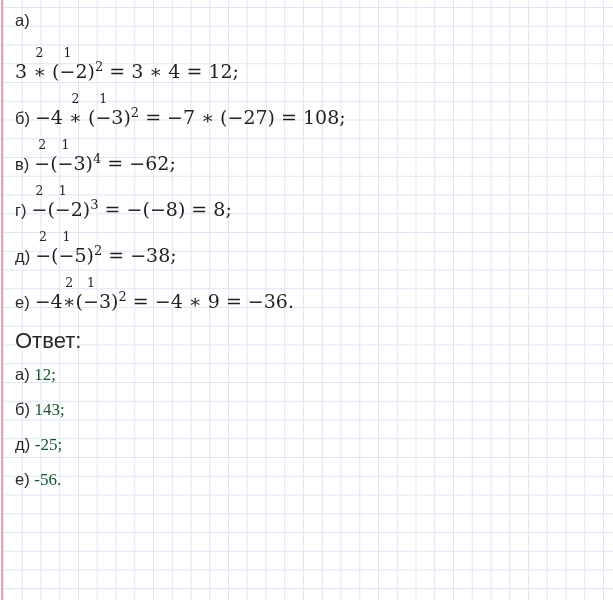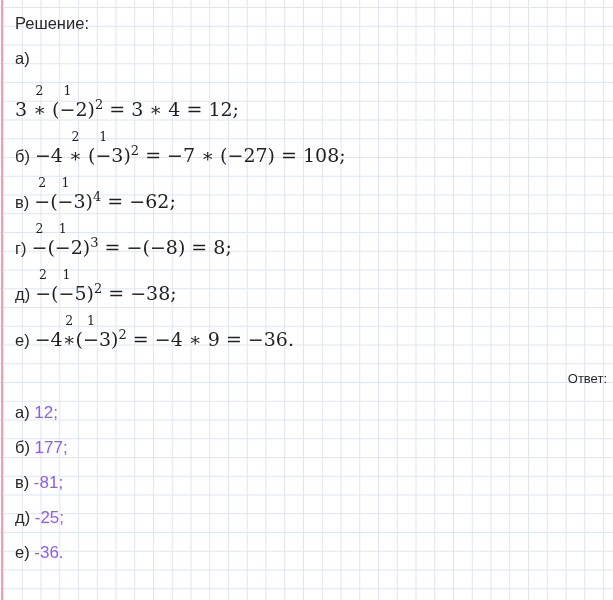--- a/index.html
+++ b/index.html
@@ -49,48 +49,46 @@
   }
   .over-wrap{position:relative;display:inline-block;}
   .over-num{
     position:absolute;left:50%;transform:translateX(-50%);
     top:-13px;font-size:12.5px;line-height:12px;
   }
   .sup{
     font-size:13px;position:relative;top:-7px;
   }
   .answer-heading{
-    font-size:13px;line-height:20px;margin:16px 0 13px 0;text-align:right;
+    font-size:22px;line-height:20px;margin:16px 0 13px 0;
   }
   .answer-row{
     font-size:16.5px;line-height:20px;margin-bottom:14px;white-space:pre;
   }
   .answer-value{
-    font-family:Liberation Sans, sans-serif;
-    font-size:17px;color:#8b5cf6;
+    font-family:Liberation Serif, serif;
+    font-size:17px;color:#14532d;
   }
 </style>
 </head>
 <body>
 
 <div class="paper"></div>
 <div class="margin-line"></div>
 
 <div class="content">
-  <div class="heading">Решение:</div>
   <div class="case-line">а)</div>
   <div class="eq-list">
       <div class="eq-row"><span>3 </span><span class="over-wrap"><span class="over-num">2</span><span>∗</span></span><span> (</span><span class="over-wrap"><span class="over-num">1</span><span>−</span></span><span>2)</span><span class="sup">2</span><span> = 3 ∗ 4 = 12;</span></div>
       <div class="eq-row"><span class="case-label">б)</span><span>−4 </span><span class="over-wrap"><span class="over-num">2</span><span>∗</span></span><span> (</span><span class="over-wrap"><span class="over-num">1</span><span>−</span></span><span>3)</span><span class="sup">2</span><span> = −7 ∗ (−27) = 108;</span></div>
       <div class="eq-row"><span class="case-label">в)</span><span class="over-wrap"><span class="over-num">2</span><span>−</span></span><span>(</span><span class="over-wrap"><span class="over-num">1</span><span>−</span></span><span>3)</span><span class="sup">4</span><span> = −62;</span></div>
       <div class="eq-row"><span class="case-label">г)</span><span class="over-wrap"><span class="over-num">2</span><span>−</span></span><span>(</span><span class="over-wrap"><span class="over-num">1</span><span>−</span></span><span>2)</span><span class="sup">3</span><span> = −(−8) = 8;</span></div>
       <div class="eq-row"><span class="case-label">д)</span><span class="over-wrap"><span class="over-num">2</span><span>−</span></span><span>(</span><span class="over-wrap"><span class="over-num">1</span><span>−</span></span><span>5)</span><span class="sup">2</span><span> = −38;</span></div>
       <div class="eq-row"><span class="case-label">е)</span><span>−4</span><span class="over-wrap"><span class="over-num">2</span><span>∗</span></span><span>(</span><span class="over-wrap"><span class="over-num">1</span><span>−</span></span><span>3)</span><span class="sup">2</span><span> = −4 ∗ 9 = −36.</span></div>
     </div>
   <div class="answer-heading">Ответ:</div>
   <div class="answer-list">
       <div class="answer-row"><span>а) </span><span class="answer-value">12;</span></div>
-      <div class="answer-row"><span>б) </span><span class="answer-value">177;</span></div>
-      <div class="answer-row"><span>в) </span><span class="answer-value">-81;</span></div>
+      <div class="answer-row"><span>б) </span><span class="answer-value">143;</span></div>
       <div class="answer-row"><span>д) </span><span class="answer-value">-25;</span></div>
-      <div class="answer-row"><span>е) </span><span class="answer-value">-36.</span></div>
+      <div class="answer-row"><span>е) </span><span class="answer-value">-56.</span></div>
     </div>
 </div>
 
 </body></html>

